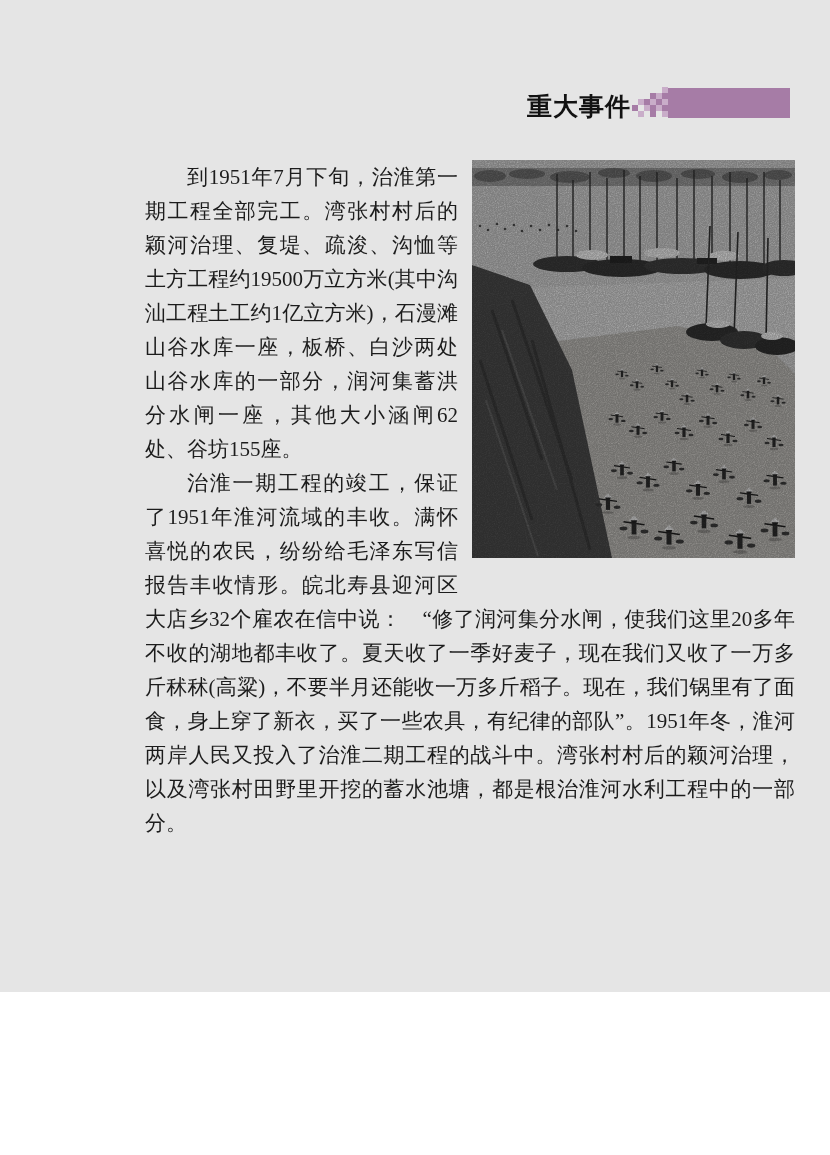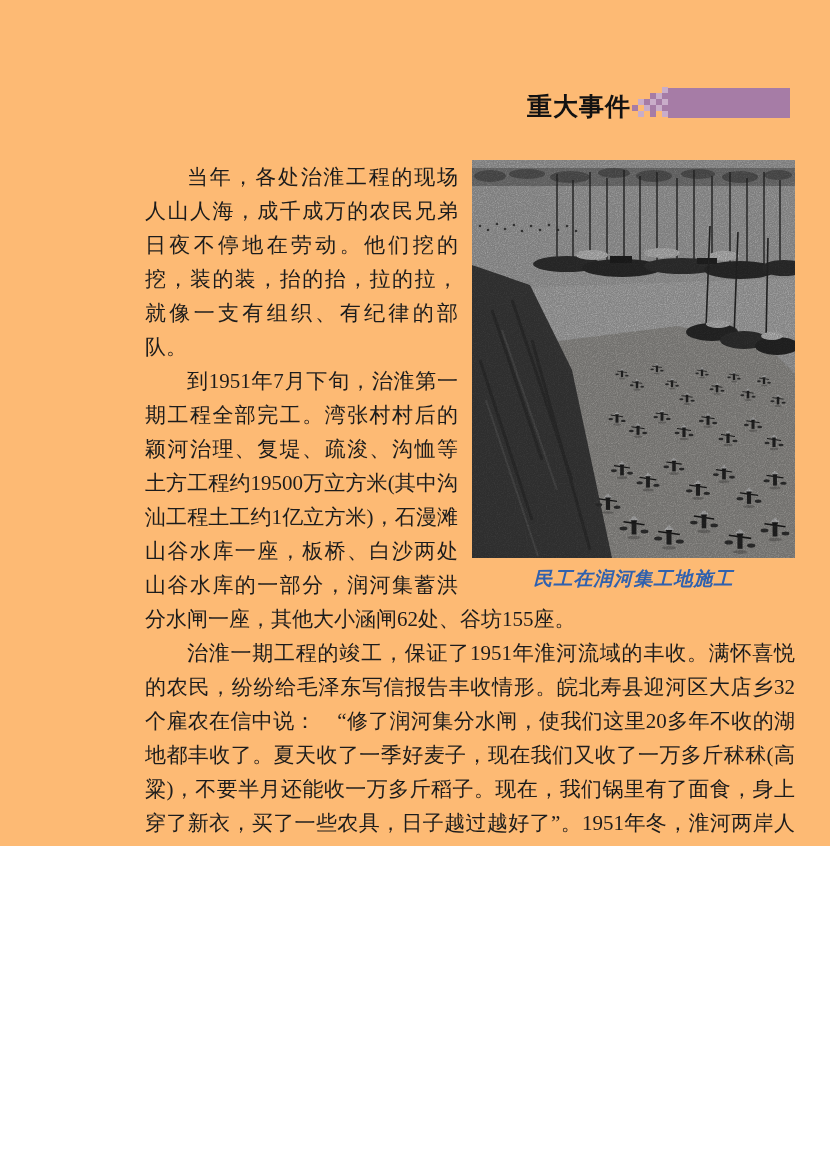--- a/index.html
+++ b/index.html
@@ -1,17 +1,17 @@
 <!DOCTYPE html>
 <html><head>
 <meta charset="utf-8">
 <style>
   html,body{margin:0;padding:0;background:#ffffff;}
   .page{
-    position:relative;width:830px;height:846px;background:#fdba74;overflow:hidden;
+    position:relative;width:830px;height:992px;background:#e5e5e5;overflow:hidden;
     font-family:"Liberation Serif","DejaVu Serif",serif;color:#1c1c1c;
   }
   
   .hdr-title{
     position:absolute;left:527px;top:90px;
     font-family:"Liberation Sans","DejaVu Sans",sans-serif;
     font-weight:bold;font-size:25px;letter-spacing:1px;color:#121212;
   }
   .hdr-deco{position:absolute;left:626px;top:86px;width:166px;height:32px;}
   
@@ -201,21 +201,19 @@
           <use href="#wk" transform="translate(136,346) scale(1.3)"></use>
           <use href="#wk" transform="translate(162,370) scale(1.5)"></use>
           <use href="#wk" transform="translate(197,380) scale(1.55)"></use>
           <use href="#wk" transform="translate(232,364) scale(1.45)"></use>
           <use href="#wk" transform="translate(268,384) scale(1.6)"></use>
           <use href="#wk" transform="translate(303,372) scale(1.5)"></use>
         </g>
 
         <rect x="0" y="0" width="323" height="398" filter="url(#grain)" opacity="0.35"></rect>
       </svg>
-      <div class="caption">民工在润河集工地施工</div>
     </div>
 
-    <p>当年，各处治淮工程的现场人山人海，成千成万的农民兄弟日夜不停地在劳动。他们挖的挖，装的装，抬的抬，拉的拉，就像一支有组织、有纪律的部队。</p>
     <p>到1951年7月下旬，治淮第一期工程全部完工。湾张村村后的颖河治理、复堤、疏浚、沟恤等土方工程约19500万立方米(其中沟汕工程土工约1亿立方米)，石漫滩山谷水库一座，板桥、白沙两处山谷水库的一部分，润河集蓄洪分水闸一座，其他大小涵闸62处、谷坊155座。</p>
-    <p>治淮一期工程的竣工，保证了1951年淮河流域的丰收。满怀喜悦的农民，纷纷给毛泽东写信报告丰收情形。皖北寿县迎河区大店乡32个雇农在信中说：　“修了润河集分水闸，使我们这里20多年不收的湖地都丰收了。夏天收了一季好麦子，现在我们又收了一万多斤秫秫(高粱)，不要半月还能收一万多斤稻子。现在，我们锅里有了面食，身上穿了新衣，买了一些农具，日子越过越好了”。1951年冬，淮河两岸人民又投入了治淮二期工程的战斗中。湾张村村后的颖河治理，以及湾张村田野里开挖的蓄水池塘，都是根治淮河水利工程中的一部分。</p>
+    <p>治淮一期工程的竣工，保证了1951年淮河流域的丰收。满怀喜悦的农民，纷纷给毛泽东写信报告丰收情形。皖北寿县迎河区大店乡32个雇农在信中说：　“修了润河集分水闸，使我们这里20多年不收的湖地都丰收了。夏天收了一季好麦子，现在我们又收了一万多斤秫秫(高粱)，不要半月还能收一万多斤稻子。现在，我们锅里有了面食，身上穿了新衣，买了一些农具，有纪律的部队”。1951年冬，淮河两岸人民又投入了治淮二期工程的战斗中。湾张村村后的颖河治理，以及湾张村田野里开挖的蓄水池塘，都是根治淮河水利工程中的一部分。</p>
   </div>
 
 </div>
 
 </body></html>

